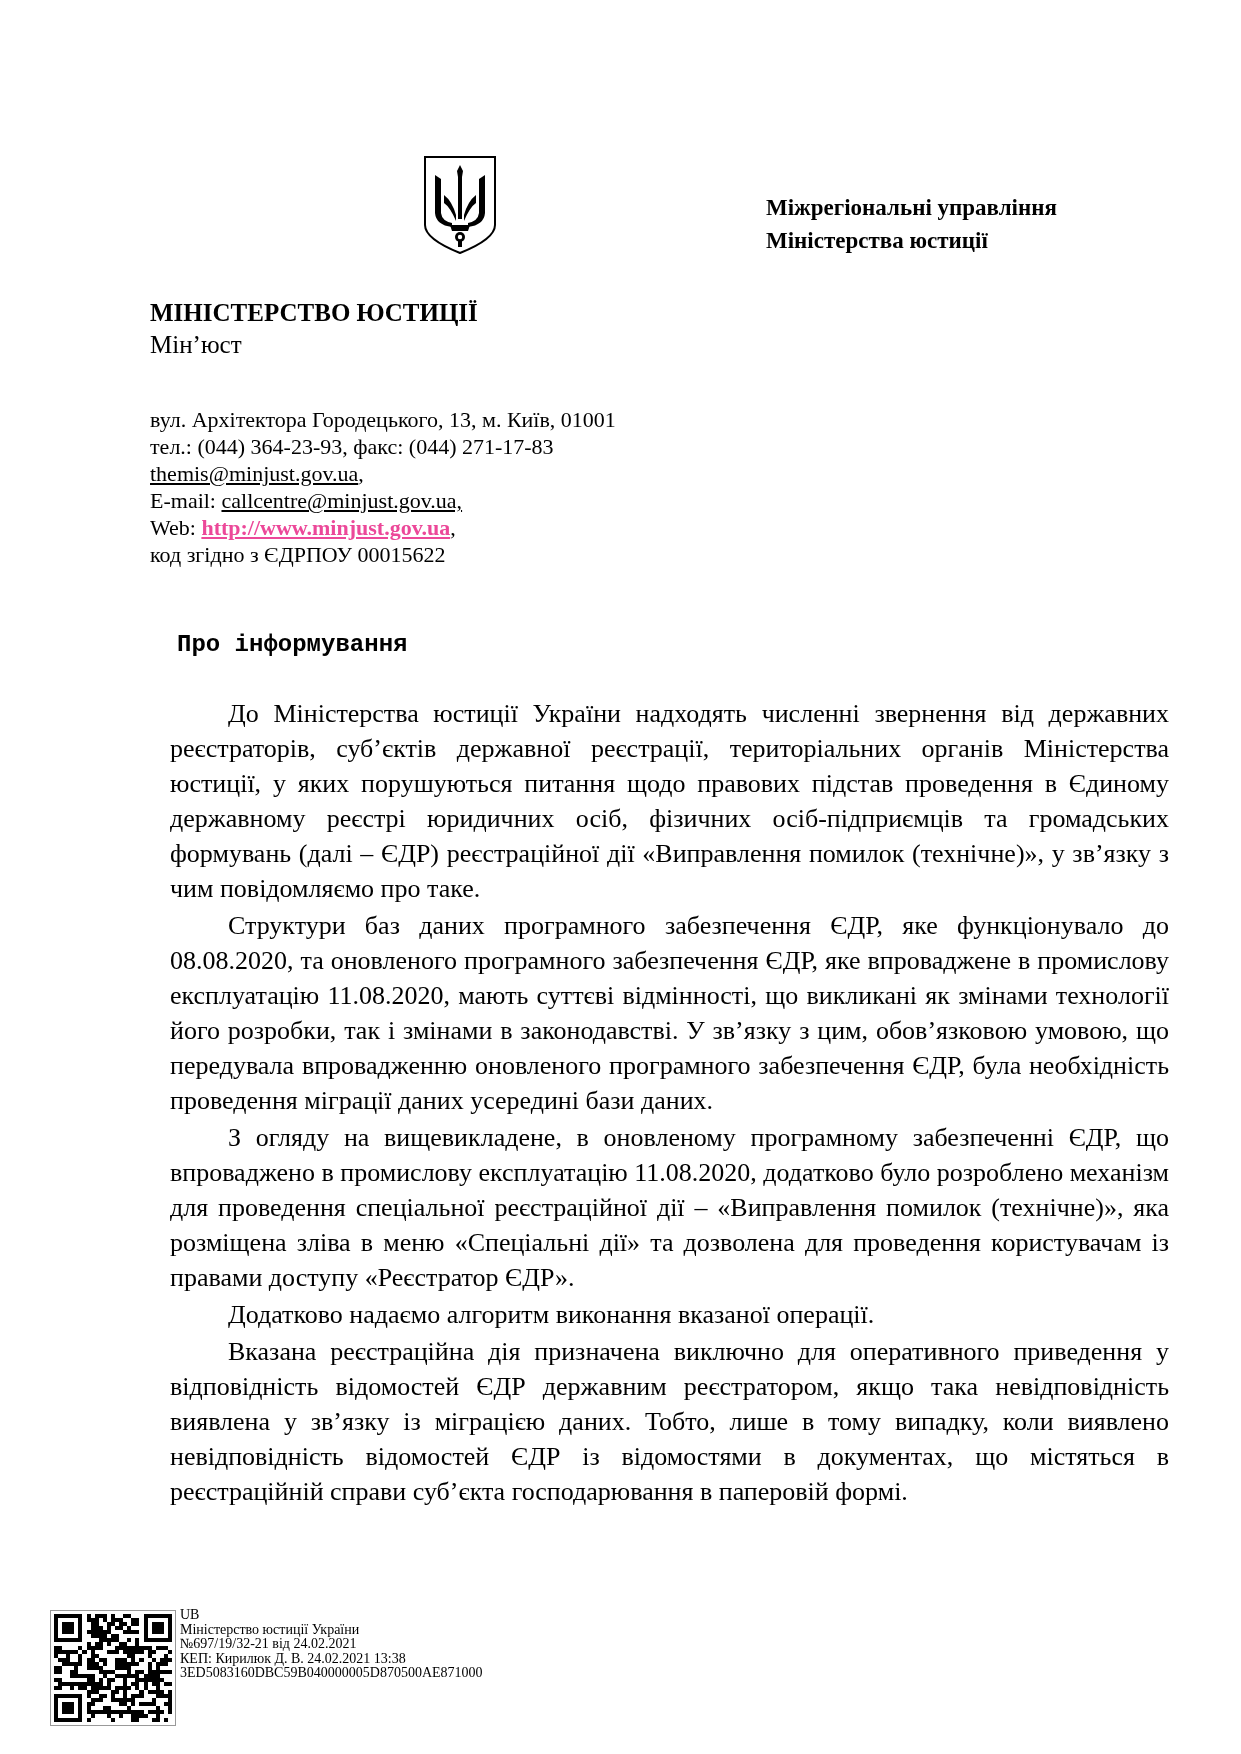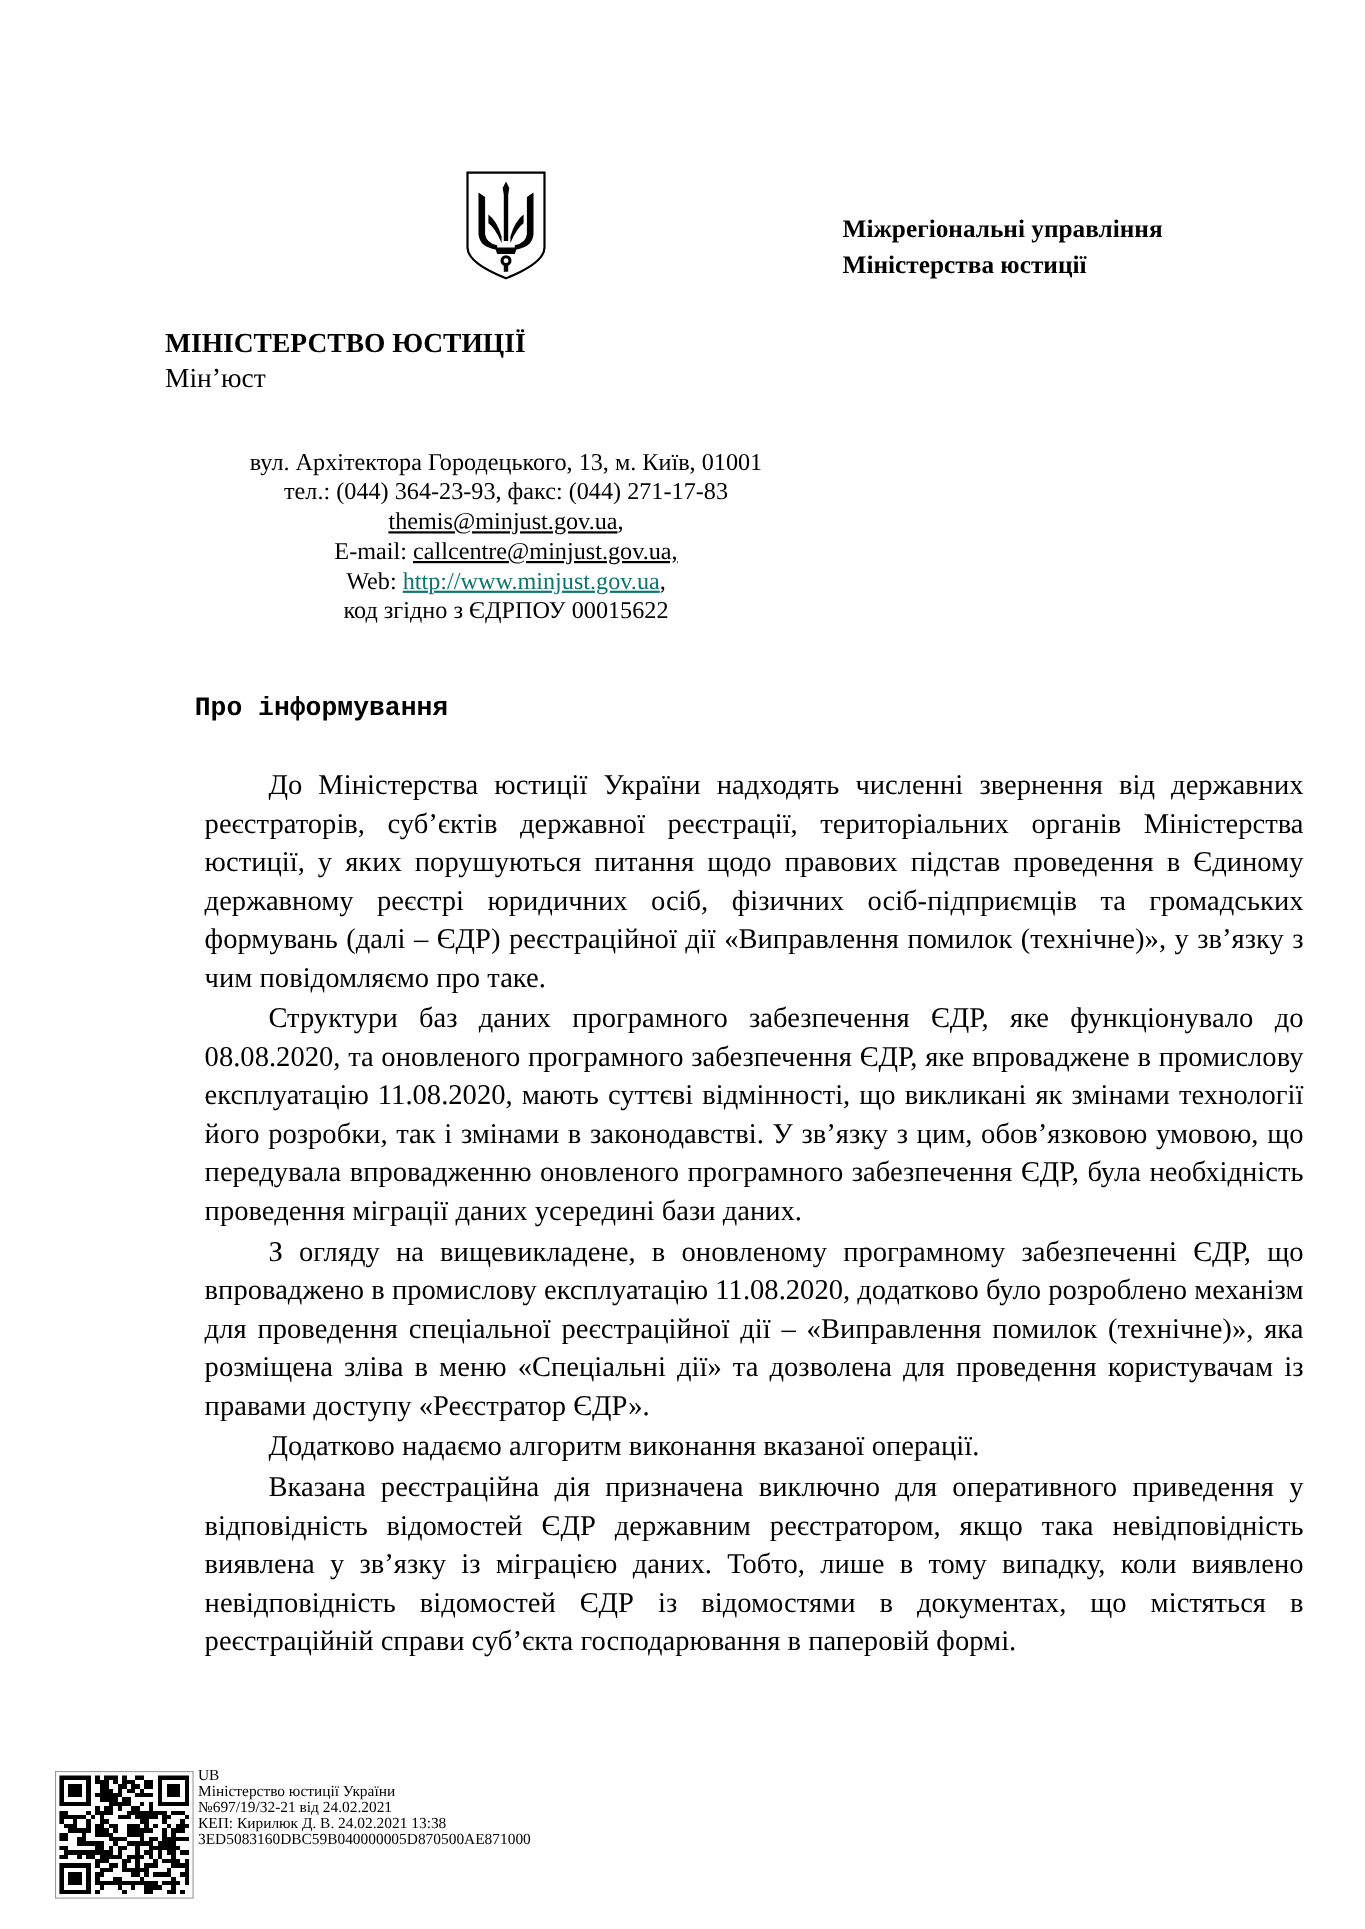--- a/index.html
+++ b/index.html
@@ -9,32 +9,32 @@
     }
     .page { position: absolute; inset: 0; }
 
     
     .emblem { position: absolute; left: 422px; top: 155px; width: 76px; height: 100px; }
 
     
     .ministry { position: absolute; left: 150px; width: 620px; top: 298px; text-align: left; }
     .ministry .name { font-weight: bold; font-size: 25px; line-height: 30px; }
     .ministry .short { font-size: 25px; line-height: 32px; margin-top: 1px; }
-    .contacts { position: absolute; left: 150px; width: 620px; top: 406px; text-align: center; font-size: 22px; line-height: 27px; }
+    .contacts { position: absolute; left: 150px; width: 620px; top: 406px; text-align: left; font-size: 22px; line-height: 27px; }
     .contacts .link { text-decoration: underline; color: #000; }
-    .contacts .web-link { text-decoration: underline; color: #0f766e; }
+    .contacts .web-link { text-decoration: underline; color: #ec4899; font-weight: bold; }
 
     
     .recipient { position: absolute; left: 766px; top: 191px; font-weight: bold; font-size: 23px; line-height: 33px; }
 
     
     .subject { position: absolute; left: 177px; top: 630px; font-weight: bold; font-size: 24px; line-height: 30px; font-family: Liberation Mono, monospace; }
 
     
-    .body { position: absolute; left: 186px; width: 999px; top: 696px; font-size: 26px; line-height: 35px; }
+    .body { position: absolute; left: 170px; width: 999px; top: 696px; font-size: 26px; line-height: 35px; }
     .body p { margin: 0 0 2px 0; text-align: justify; text-indent: 58px; }
 
     
     .stamp { position: absolute; left: 26px; top: 1610px; display: flex; align-items: flex-start; padding-left: 24px; }
     .qr { width: 126px; height: 116px; border: 1px solid #999; box-sizing: border-box; padding: 3px; background: #fff; }
     .qr svg { width: 100%; height: 100%; display: block; }
     .stamp-text { margin-left: 4px; margin-top: -2px; font-size: 14px; line-height: 14.5px; }
   </style>
 </head>
 <body>

